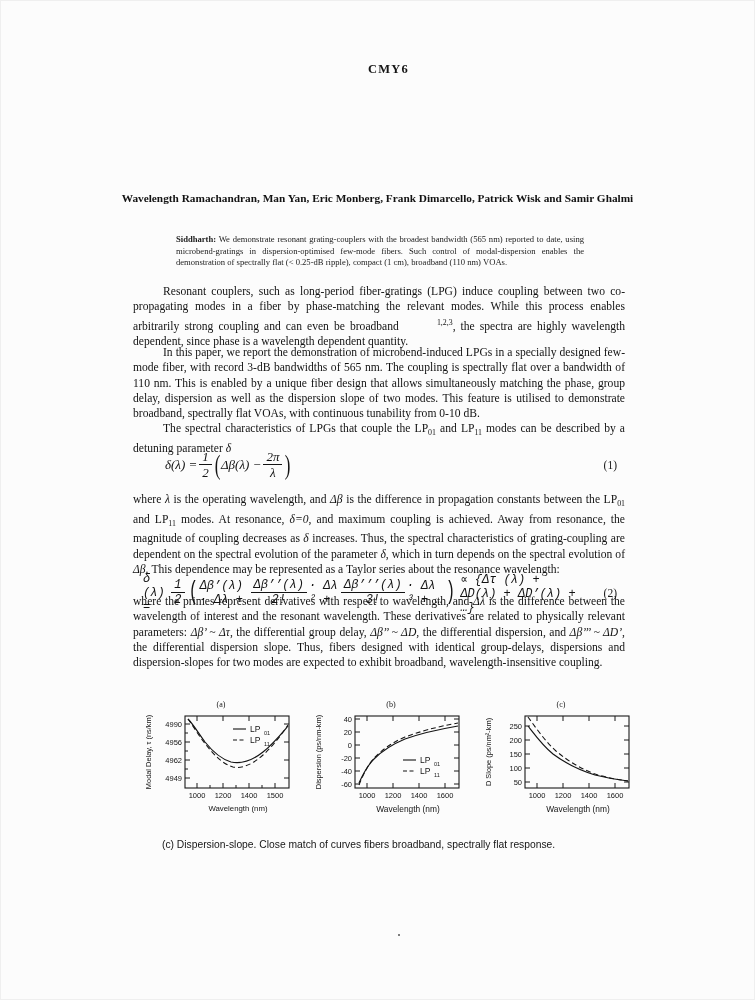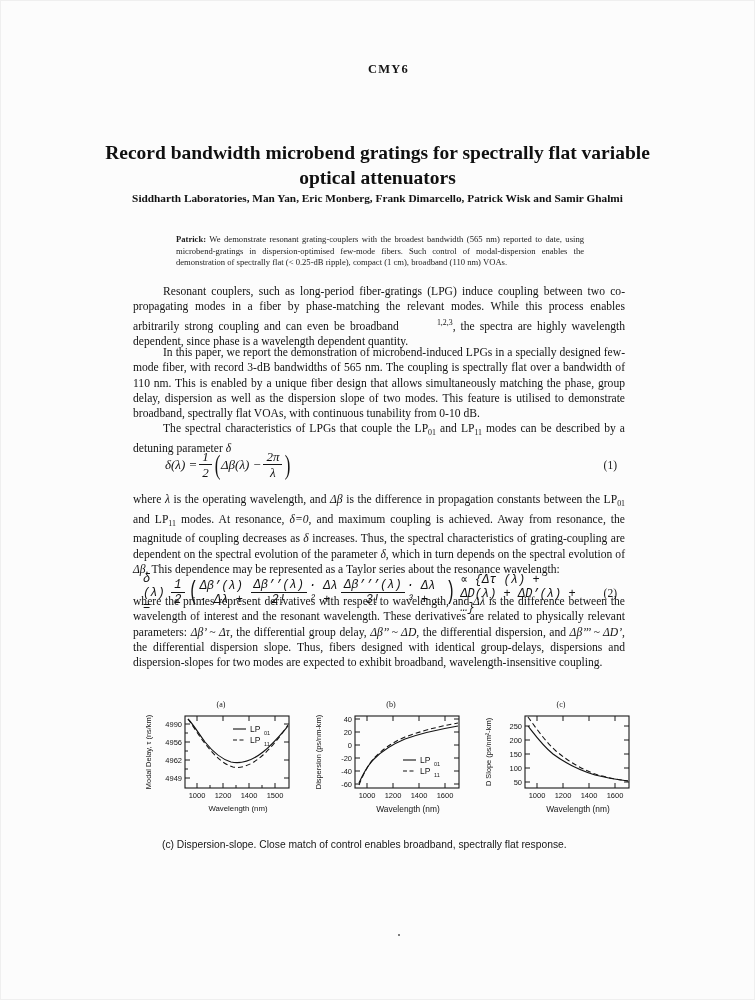--- a/index.html
+++ b/index.html
@@ -211,26 +211,25 @@
     border-radius: 50%;
   }
 </style>
 </head>
 <body>
 
 <div class="page">
 
   <div class="running-head">CMY6</div>
 
-  <div class="title">Record bandwidth microbend gratings for spectrally flat variable optical attenuators</div>
-
-  <div class="authors">Siddharth Laboratories, Man Yan, Eric Monberg, Frank Dimarcello, Patrick Wisk and Samir Ghalmi</div>
-
-
-  <div class="abstract"><b>Patrick:</b><span> We demonstrate resonant grating-couplers with the broadest bandwidth (565 nm) reported to date, using microbend-gratings in dispersion-optimised few-mode fibers. Such control of modal-dispersion enables the demonstration of spectrally flat (&lt; 0.25-dB ripple), compact (1 cm), broadband (110 nm) VOAs.</span></div>
+
+  <div class="authors">Wavelength Ramachandran, Man Yan, Eric Monberg, Frank Dimarcello, Patrick Wisk and Samir Ghalmi</div>
+
+
+  <div class="abstract"><b>Siddharth:</b><span> We demonstrate resonant grating-couplers with the broadest bandwidth (565 nm) reported to date, using microbend-gratings in dispersion-optimised few-mode fibers. Such control of modal-dispersion enables the demonstration of spectrally flat (&lt; 0.25-dB ripple), compact (1 cm), broadband (110 nm) VOAs.</span></div>
 
   <div class="body-col" id="p1">
     <p class="para"><span>Resonant couplers, such as long-period fiber-gratings (LPG) induce coupling between two co-propagating modes in a fiber by phase-matching the relevant modes. While this process enables arbitrarily strong coupling and can even be broadband</span><sup>1,2,3</sup><span>, the spectra are highly wavelength dependent, since phase is a wavelength dependent quantity.</span></p>
   </div>
 
   <div class="body-col" id="p2">
     <p class="para">In this paper, we report the demonstration of microbend-induced LPGs in a specially designed few-mode fiber, with record 3-dB bandwidths of 565 nm. The coupling is spectrally flat over a bandwidth of 110 nm. This is enabled by a unique fiber design that allows simultaneously matching the phase, group delay, dispersion as well as the dispersion slope of two modes. This feature is utilised to demonstrate broadband, spectrally flat VOAs, with continuous tunability from 0-10 dB.</p>
   </div>
 
   <div class="body-col" id="p3">
@@ -459,19 +458,19 @@
           <text x="134" y="90">1600</text>
         </g>
         <text x="97" y="104" font-family="Liberation Sans, sans-serif" font-size="8.4" fill="#151515" text-anchor="middle">Wavelength (nm)</text>
         <text x="10" y="44" font-family="Liberation Sans, sans-serif" font-size="7.4" fill="#151515" text-anchor="middle" transform="rotate(-90 10 44)">D Slope (ps/nm²-km)</text>
       </svg>
     </div>
 
   </div>
 
   <div class="fig-caption">
-    <span class="l2">(c) Dispersion-slope. Close match of control enables broadband, spectrally flat response.</span>
+    <span class="l2">(c) Dispersion-slope. Close match of curves fibers broadband, spectrally flat response.</span>
   </div>
 
   <div class="page-dot"></div>
 
   <div class="scan-tint"></div>
 </div>
 
 </body></html>

